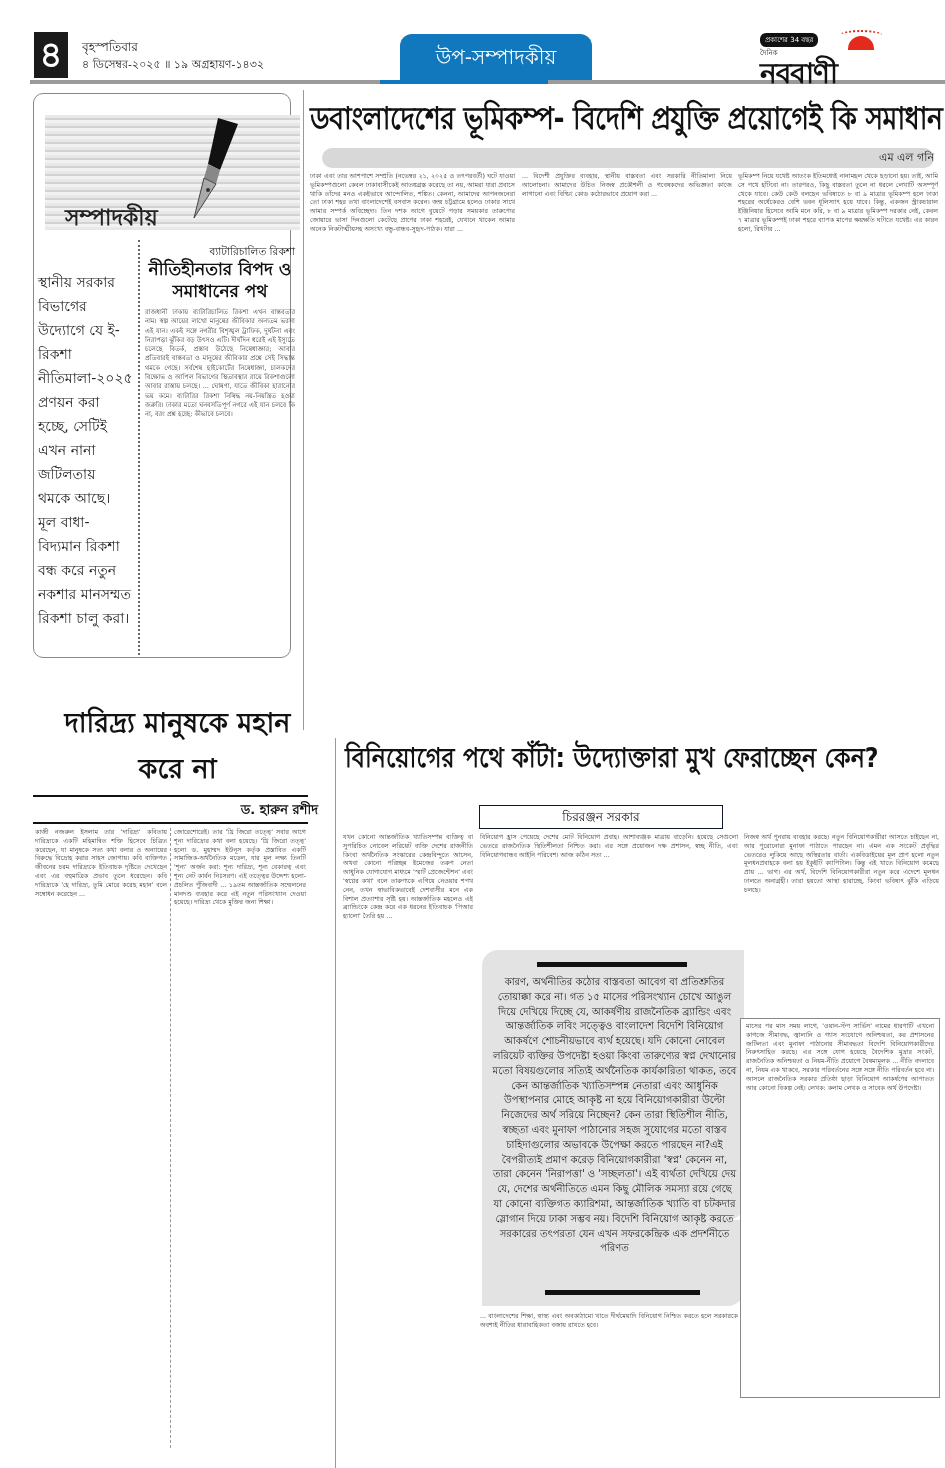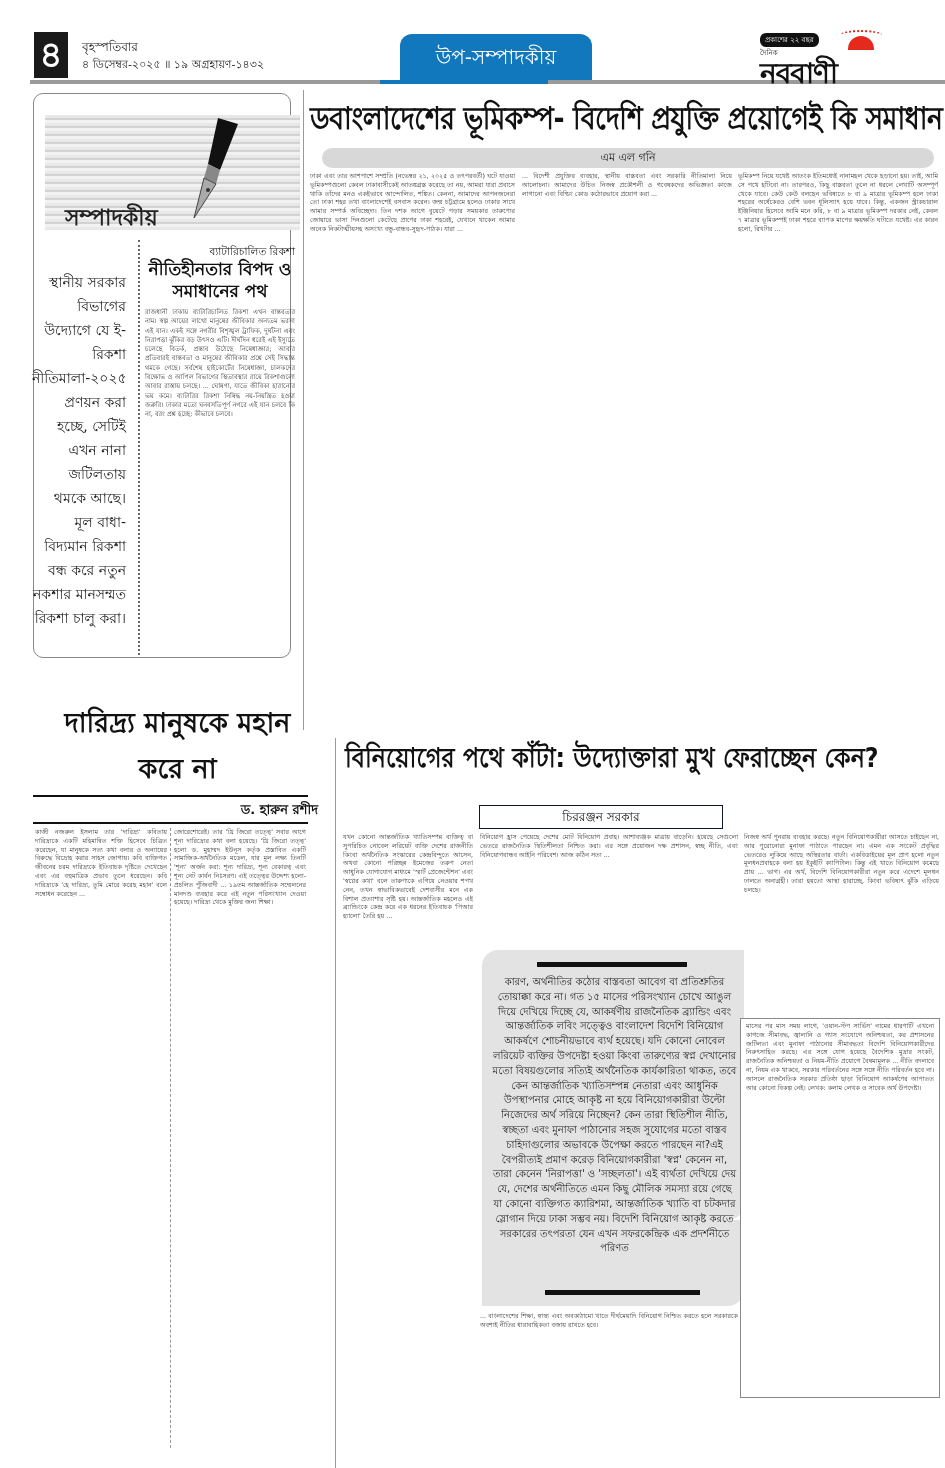--- a/index.html
+++ b/index.html
@@ -19,29 +19,29 @@
   #logo .small{position:absolute;left:20px;top:17px;font-size:7px}
   #logo .name{position:absolute;left:20px;top:22px;font-size:28px;font-weight:bold;letter-spacing:-1px;font-family:Liberation Sans, sans-serif}
   #logo .sun{position:absolute;left:108px;top:6px;width:26px;height:14px;background:#e32a1c;border-radius:14px 14px 0 0}
   #logo .rays{position:absolute;left:100px;top:0;width:42px;height:10px;border-top:2px dotted #e32a1c;border-radius:50% 50% 0 0}
 
   
   #editorial{left:33px;top:93px;width:258px;height:565px;border:1px solid #888;border-radius:10px;background:#fff}
   #ed-banner{left:45px;top:115px;width:255px;height:115px;background:repeating-linear-gradient(180deg,#e8e8e8 0,#e8e8e8 3px,#d2d2d2 3px,#d2d2d2 5px,#f2f2f2 5px,#f2f2f2 8px)}
   #ed-banner-label{left:65px;top:200px;font-size:22px;font-family:"DejaVu Serif",serif;font-weight:bold;color:#222}
   #pen{left:180px;top:118px;width:60px;height:110px}
-  #ed-side{left:32px;top:270px;width:94px;text-align:right;font-size:14px;line-height:24px;color:#222}
+  #ed-side{left:38px;top:270px;width:94px;text-align:left;font-size:14px;line-height:24px;color:#222}
   #ed-divider{left:138px;top:240px;width:0;height:415px;border-left:2px dotted #666}
   #ed-kicker{left:145px;top:244px;width:150px;text-align:right;font-size:10.5px}
   #ed-title{left:145px;top:258px;width:150px;text-align:center;font-size:17px;font-weight:bold;line-height:22px}
   #ed-body{left:145px;top:308px;width:150px;font-size:6.5px;line-height:9.3px;text-align:justify;color:#333;height:345px;overflow:hidden}
 
   
   #a1-title{left:310px;top:94px;width:630px;font-size:31px;font-weight:bold;letter-spacing:-0.5px;font-family:"DejaVu Sans",sans-serif;white-space:nowrap;transform:scaleX(.86);transform-origin:left}
-  #a1-byline{left:322px;top:148px;width:612px;height:20px;background:#d8d8d8;border-radius:10px;text-align:center;font-size:11px;line-height:20px}
+  #a1-byline{left:322px;top:148px;width:612px;height:20px;background:#d8d8d8;border-radius:10px;text-align:right;font-size:11px;line-height:20px}
   .col{font-size:6.3px;line-height:8.8px;text-align:justify;color:#333;overflow:hidden}
   #a1-c1{left:310px;top:172px;width:205px;height:560px}
   #a1-c2{left:522px;top:172px;width:210px;height:560px}
   #a1-c3{left:738px;top:172px;width:200px;height:560px}
   .vrule{width:1px;background:#999}
   #a1-left-rule{left:303px;top:90px;height:640px}
 
   
   #a2-title{left:40px;top:700px;width:275px;text-align:center;font-size:27px;font-weight:bold;line-height:46px;font-family:"DejaVu Serif",serif}
   #a2-rule1{left:33px;top:795px;width:275px;height:2px;background:#111}
@@ -70,21 +70,21 @@
 </head>
 <body>
 
 <div id="page-num" class="abs">৪</div>
 <div id="day" class="abs">বৃহস্পতিবার</div>
 <div id="date" class="abs">৪ ডিসেম্বর-২০২৫ ॥ ১৯ অগ্রহায়ণ-১৪৩২</div>
 <div id="section-tab" class="abs">উপ-সম্পাদকীয়</div>
 <div id="header-rule" class="abs"></div>
 <div id="header-rule-blue" class="abs"></div>
 <div id="logo" class="abs">
-  <span class="tag">প্রকাশের ২২ বছর</span>
+  <span class="tag">প্রকাশের 34 বছর</span>
   <span class="small">দৈনিক</span>
   <span class="rays"></span>
   <span class="sun"></span>
   <span class="name">নববাণী</span>
 </div>
 
 <div id="editorial" class="abs"></div>
 <div id="ed-banner" class="abs"></div>
 <svg id="pen" class="abs" viewBox="0 0 60 110">
   <polygon points="38,0 58,6 40,52 28,46" fill="#111"></polygon>

